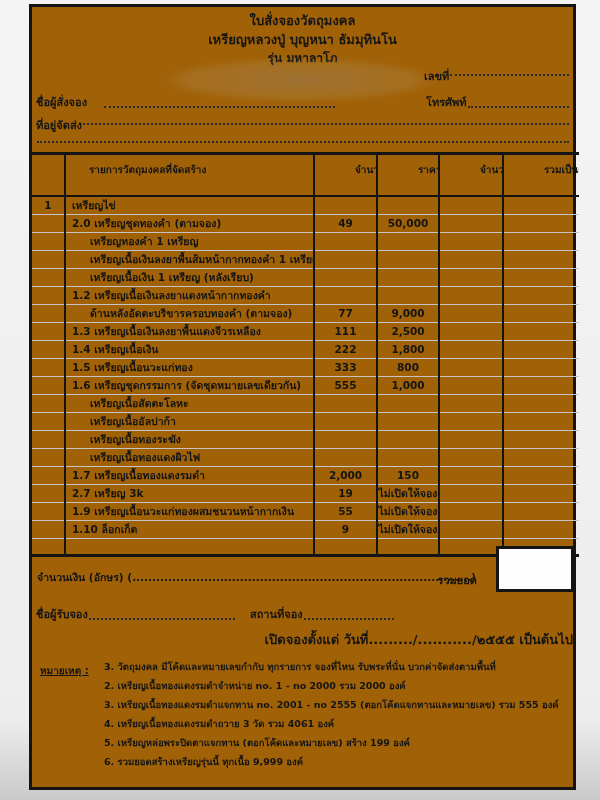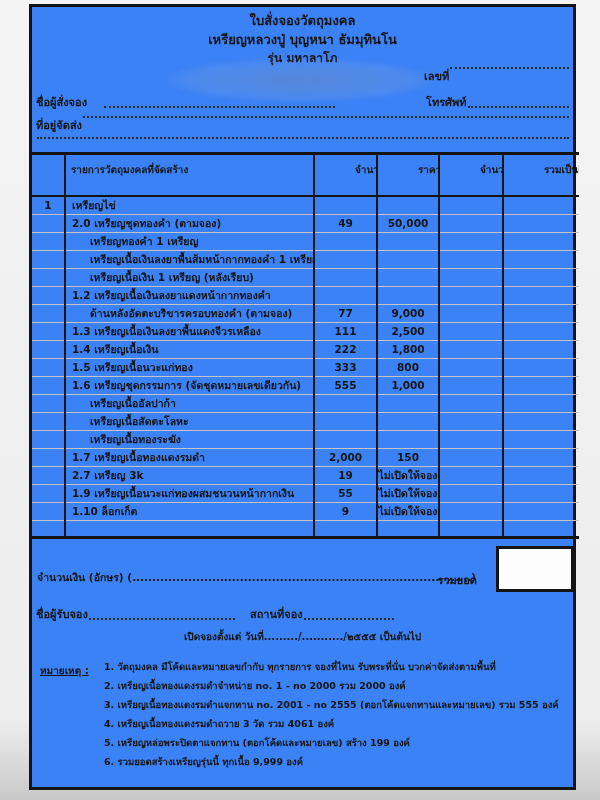--- a/index.html
+++ b/index.html
@@ -7,32 +7,32 @@
   body {
     font-family:"DejaVu Sans", sans-serif;
     background:linear-gradient(#f4f4f4 0%, #ededed 90%, #c9c9c9 100%);
     color:#141414;
     font-weight:700;
     position:relative;
     overflow:hidden;
   }
   .frame {
     position:absolute; left:29px; top:4px; width:547px; height:786px;
-    border:3px solid #141414; background:#3b82f6;
+    border:3px solid #141414; background:#a16207;
   }
   .titles { position:absolute; top:4px; left:0; width:100%; text-align:center; }
   .titles .t1 { font-size:13px; line-height:19px; }
   .titles .t2 { font-size:13px; line-height:19px; }
   .titles .t3 { font-size:12px; line-height:19px; }
   .blur-patch {
     position:absolute; left:135px; top:52px; width:265px; height:42px;
     background:radial-gradient(ellipse at center, rgba(150,150,150,0.30), rgba(200,200,200,0.12) 60%, transparent 75%);
     filter:blur(2px);
   }
-  .fieldline { position:absolute; display:flex; align-items:flex-start; font-size:11px; }
+  .fieldline { position:absolute; display:flex; align-items:center; font-size:11px; }
   .leader { flex:1; border-bottom:2px dotted #2a2a2a; margin:0 1px 3px 1px; min-width:20px; }
   .lbl { white-space:nowrap; }
   .docno-row   { top:60px;  left:392px; width:146px; }
   .name-row    { top:86px;  left:4px;   width:534px; }
   .name-row .g1 { display:flex; width:300px; align-items:flex-end;gap:16px; }
   .name-row .gap { width:90px; }
   .name-row .g2 { display:flex; flex:1; align-items:flex-end; }
   .addr-row    { top:109px; left:4px;   width:534px; }
   .dots-row    { top:130px; left:4px;   width:534px; height:12px; }
 
@@ -43,21 +43,21 @@
   }
   table.order th, table.order td {
     border-left:2px solid #141414;
     overflow:hidden; white-space:nowrap;
   }
   table.order th:first-child, table.order td:first-child { border-left:none; }
   table.order thead th {
     border-bottom:2px solid #141414;
     font-size:10px; height:42px; vertical-align:top; padding-top:7px; text-align:center;padding-left:40px;
   }
-  table.order thead th.item-h { text-align:left; padding-left:5px; }
+  table.order thead th.item-h { text-align:left; padding-left:23px; }
   table.order tbody td {
     height:17.45px; font-size:10.5px; border-top:1px solid #c4c4c4;
   }
   table.order tbody tr:first-child td { border-top:none; }
   td.c-no   { text-align:center; }
   td.c-item { padding-left:6px; }
   td.c-item.indent { padding-left:24px; }
   td.c-made, td.c-price, td.c-book, td.c-total { text-align:center; font-size:10.5px; }
   td.c-price { letter-spacing:0; }
 
@@ -66,21 +66,21 @@
     position:absolute; right:-1px; top:1px; width:78px; height:46px;
     border:3px solid #141414; background:#fdfdfd;
   }
   .words-line { position:absolute; left:5px; top:24px; font-size:10.5px; white-space:nowrap; }
   .grand-label { position:absolute; right:96px; top:26px; font-size:11px; }
 
   .receiver-row { top:598px; left:4px; width:534px; }
   .receiver-row .g1 { display:flex; width:200px; align-items:flex-end; }
   .receiver-row .g2 { display:flex; width:145px; align-items:flex-end; margin-left:14px; }
   .receiver-row .g3 { display:flex; flex:1; align-items:flex-end; margin-left:14px; }
-  .opendate { position:absolute; top:622px; left:0; width:100%; text-align:center; font-size:10px; }
+  .opendate { position:absolute; top:622px; left:0; width:100%; text-align:right; font-size:13px; }
 
   .notes { position:absolute; top:654px; left:8px; width:530px; font-size:9.5px; }
   .notes .nlabel { position:absolute; left:0; top:2px; text-decoration:underline; font-size:10px; }
   .notes .nlist { margin-left:64px; }
   .notes .nitem { margin-bottom:7px; line-height:12px; white-space:nowrap; }
 </style>
 </head>
 <body>
 
 <div class="frame">
@@ -222,37 +222,45 @@
         <tr>
       <td class="c-no"></td>
       <td class="c-item">1.6 เหรียญชุดกรรมการ (จัดชุดหมายเลขเดียวกัน)</td>
       <td class="c-made">555</td>
       <td class="c-price">1,000</td>
       <td class="c-book"></td>
       <td class="c-total"></td>
     </tr>
         <tr>
       <td class="c-no"></td>
+      <td class="c-item indent">เหรียญเนื้อสัดตะโลหะ</td>
+      <td class="c-made"></td>
+      <td class="c-price"></td>
+      <td class="c-book"></td>
+      <td class="c-total"></td>
+    </tr>
+        <tr>
+      <td class="c-no"></td>
       <td class="c-item indent">เหรียญเนื้ออัลปาก้า</td>
       <td class="c-made"></td>
       <td class="c-price"></td>
       <td class="c-book"></td>
       <td class="c-total"></td>
     </tr>
         <tr>
       <td class="c-no"></td>
-      <td class="c-item indent">เหรียญเนื้อสัดตะโลหะ</td>
-      <td class="c-made"></td>
-      <td class="c-price"></td>
-      <td class="c-book"></td>
-      <td class="c-total"></td>
-    </tr>
-        <tr>
-      <td class="c-no"></td>
       <td class="c-item indent">เหรียญเนื้อทองระฆัง</td>
+      <td class="c-made"></td>
+      <td class="c-price"></td>
+      <td class="c-book"></td>
+      <td class="c-total"></td>
+    </tr>
+        <tr>
+      <td class="c-no"></td>
+      <td class="c-item indent">เหรียญเนื้อทองแดงผิวไฟ</td>
       <td class="c-made"></td>
       <td class="c-price"></td>
       <td class="c-book"></td>
       <td class="c-total"></td>
     </tr>
         <tr>
       <td class="c-no"></td>
       <td class="c-item">1.7 เหรียญเนื้อทองแดงรมดำ</td>
       <td class="c-made">2,000</td>
       <td class="c-price">150</td>
@@ -312,21 +320,21 @@
       <span class="lbl">สถานที่จอง</span>
       <span class="leader"></span>
     </span>
   </div>
 
   <div class="opendate">เปิดจองตั้งแต่ วันที่........./.........../๒๕๕๕ เป็นต้นไป</div>
 
   <div class="notes">
     <span class="nlabel">หมายเหตุ :</span>
     <div class="nlist">
-        <div class="nitem">1. วัตถุมงคล มีโค้ดและหมายเลขกำกับ ทุกรายการ จองที่ไหน รับพระที่นั่น บวกค่าจัดส่งตามพื้นที่</div>
+        <div class="nitem">3. วัตถุมงคล มีโค้ดและหมายเลขกำกับ ทุกรายการ จองที่ไหน รับพระที่นั่น บวกค่าจัดส่งตามพื้นที่</div>
         <div class="nitem">2. เหรียญเนื้อทองแดงรมดำจำหน่าย no. 1 - no 2000  รวม 2000 องค์</div>
         <div class="nitem">3. เหรียญเนื้อทองแดงรมดำแจกทาน  no. 2001 - no 2555 (ตอกโค้ดแจกทานและหมายเลข) รวม 555 องค์</div>
         <div class="nitem">4. เหรียญเนื้อทองแดงรมดำถวาย 3 วัด  รวม 4061 องค์</div>
         <div class="nitem">5. เหรียญหล่อพระปิดตาแจกทาน  (ตอกโค้ดและหมายเลข) สร้าง 199 องค์</div>
         <div class="nitem">6. รวมยอดสร้างเหรียญรุ่นนี้ ทุกเนื้อ 9,999 องค์</div>
       </div>
   </div>
 
 </div>
 

